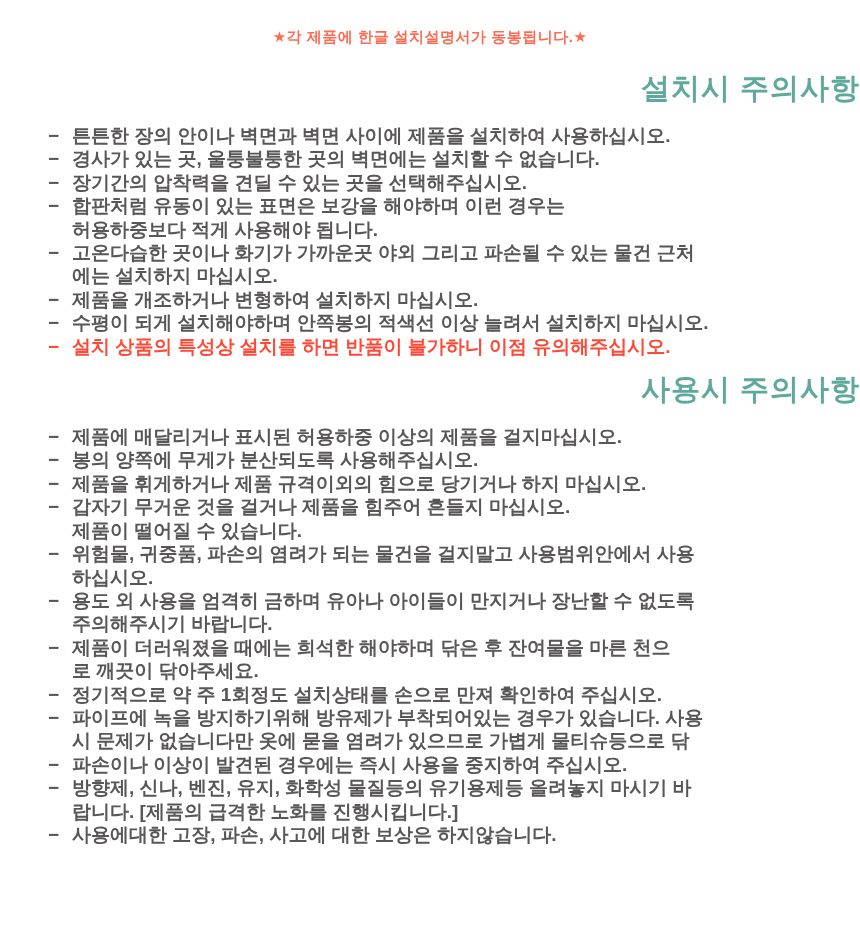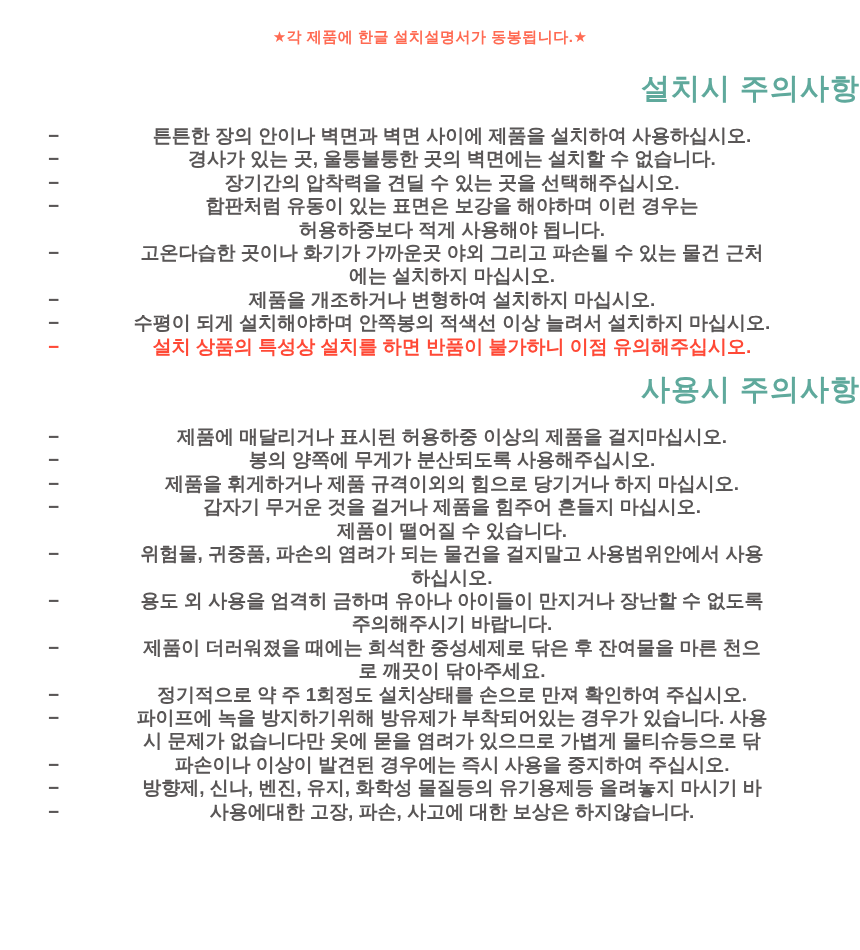--- a/index.html
+++ b/index.html
@@ -43,21 +43,21 @@
     display: flex;
     align-items: flex-start;
   }
   li.item .dash {
     flex: 0 0 24px;
     width: 24px;
   }
   li.item.red {
     color: var(--warning-red, #ff4936);
   }
-  .lines { flex: 1 1 auto; text-align: center; }
+  .lines { flex: 1 1 auto; }
 </style>
 </head>
 <body>
 
 <div class="doc">
 
   <div class="doc-title">★각 제품에 한글 설치설명서가 동봉됩니다.★</div>
 
   <h2 class="section-heading">설치시 주의사항</h2>
 
@@ -152,21 +152,21 @@
     <li class="item">
       <span class="dash">−</span>
       <div class="lines">
         <div class="line">용도 외 사용을 엄격히 금하며 유아나 아이들이 만지거나 장난할 수 없도록</div>
         <div class="line">주의해주시기 바랍니다.</div>
       </div>
     </li>
     <li class="item">
       <span class="dash">−</span>
       <div class="lines">
-        <div class="line">제품이 더러워졌을 때에는 희석한 중성세제로 닦은 후 잔여물을 마른 천으</div>
+        <div class="line">제품이 더러워졌을 때에는 희석한 해야하며 닦은 후 잔여물을 마른 천으</div>
         <div class="line">로 깨끗이 닦아주세요.</div>
       </div>
     </li>
     <li class="item">
       <span class="dash">−</span>
       <div class="lines">
           <div class="line">정기적으로 약 주 1회정도 설치상태를 손으로 만져 확인하여 주십시오.</div>
         </div>
     </li>
     <li class="item">
@@ -179,20 +179,21 @@
     <li class="item">
       <span class="dash">−</span>
       <div class="lines">
           <div class="line">파손이나 이상이 발견된 경우에는 즉시 사용을 중지하여 주십시오.</div>
         </div>
     </li>
     <li class="item">
       <span class="dash">−</span>
       <div class="lines">
         <div class="line">방향제, 신나, 벤진, 유지, 화학성 물질등의 유기용제등 올려놓지 마시기 바</div>
+        <div class="line">랍니다. [제품의 급격한 노화를 진행시킵니다.]</div>
       </div>
     </li>
     <li class="item">
       <span class="dash">−</span>
       <div class="lines">
         <div class="line">사용에대한 고장, 파손, 사고에 대한 보상은 하지않습니다.</div>
       </div>
     </li>
   </ul>
 

